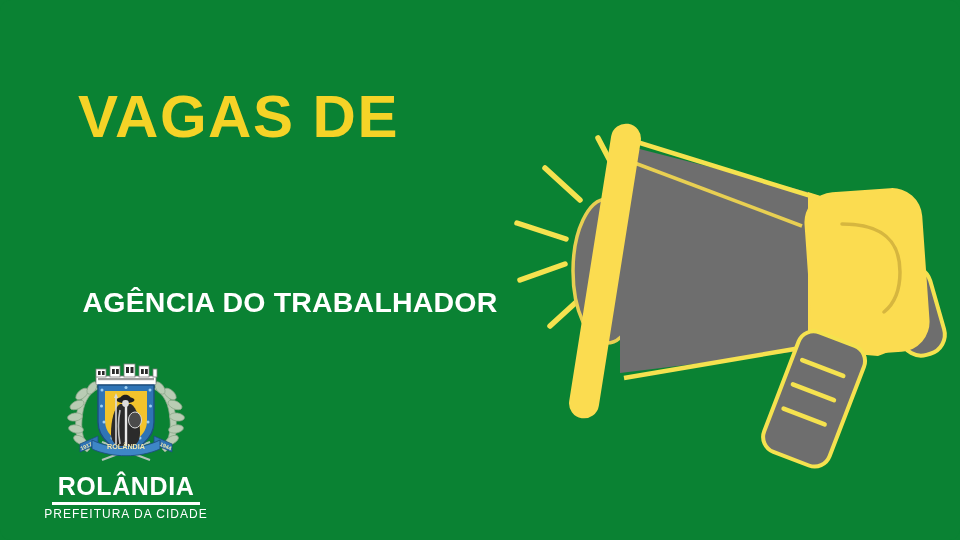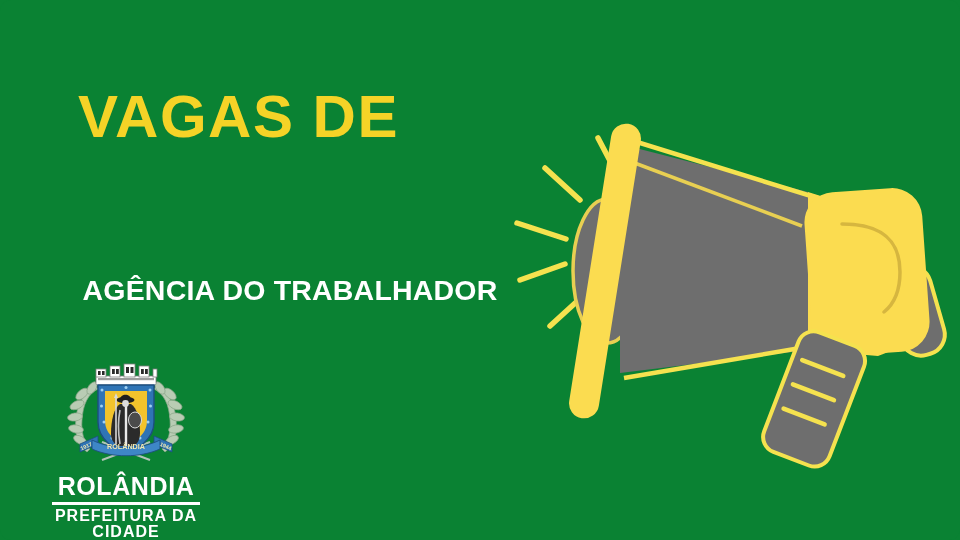--- a/index.html
+++ b/index.html
@@ -35,21 +35,21 @@
     line-height:1.02;
     letter-spacing:1.5px;
     font-family:"Liberation Sans", sans-serif;
     white-space:nowrap;
   }
 
   
   .subtitle {
     position:absolute;
     left:0px;
-    top:272px;
+    top:284px;
     width:580px;
     text-align:center;
   }
   .subtitle .sline {
     display:block;
     color:#ffffff;
     font-weight:bold;
     font-size:28.5px;
     line-height:1.28;
     letter-spacing:0.2px;
@@ -77,22 +77,22 @@
   .brand-rule {
     display:block;
     width:148px;
     height:2.5px;
     background:#ffffff;
     margin:3px auto 3px auto;
   }
   .brand-sub {
     display:block;
     color:#ffffff;
-    font-size:16px;
-    font-weight:bold;
+    font-size:12px;
+    font-weight:normal;
     letter-spacing:1.0px;
     line-height:1;
   }
 
   
   .megaphone {
     position:absolute;
     left:512px;
     top:96px;
     width:448px;

